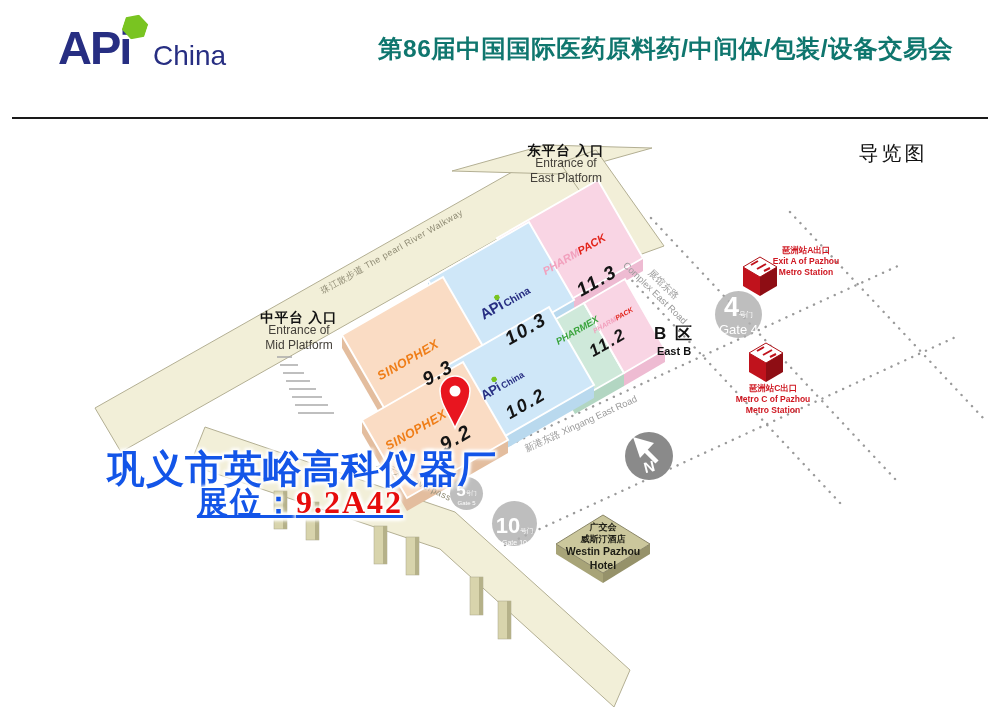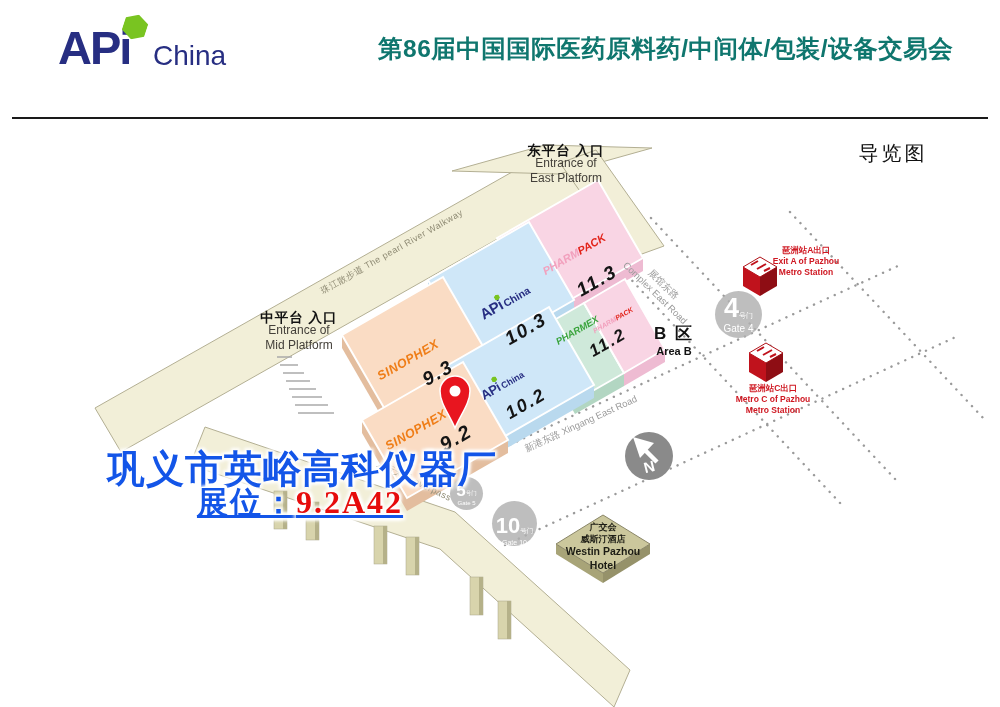--- a/index.html
+++ b/index.html
@@ -40,21 +40,21 @@
   .metro-lbl span{display:block;}
   #hotel-lbl{font-size:9px;font-weight:bold;color:#1c1c14;line-height:1.3;}
   #hotel-lbl .en{font-size:10.5px;}
   #hotel-lbl span{display:block;}
 
   
   .gate{position:absolute;border-radius:50%;background:rgba(176,176,176,.82);color:#fff;
         display:flex;flex-direction:column;align-items:center;justify-content:center;line-height:1;}
   .gate .row{display:flex;align-items:flex-end;}
   #gate4{left:715px;top:291px;width:47px;height:47px;}
-  #gate4 .num{font-size:27px;font-weight:bold;} #gate4 .cn{font-size:7px;margin-bottom:3px;} #gate4 .en{font-size:10px;margin-top:2px;}
+  #gate4 .num{font-size:27px;font-weight:bold;} #gate4 .cn{font-size:7px;margin-bottom:3px;} #gate4 .en{font-size:13px;margin-top:2px;}
   #gate5{left:450px;top:477px;width:33px;height:33px;}
   #gate5 .num{font-size:17px;font-weight:bold;} #gate5 .cn{font-size:5.5px;margin-bottom:2px;} #gate5 .en{font-size:6px;margin-top:1px;}
   #gate10{left:492px;top:501px;width:45px;height:45px;justify-content:flex-end;}
   #gate10 .num{font-size:22px;font-weight:bold;} #gate10 .cn{font-size:6.5px;margin-bottom:3px;} #gate10 .en{font-size:7px;margin-top:2px;}
 
   
   .hall-num{font-size:19px;font-weight:800;font-style:italic;letter-spacing:2px;color:#141414;}
   .brand-sino{font-size:12.5px;font-weight:bold;font-style:italic;color:#ef7d17;letter-spacing:.5px;}
   .hall-api{font-weight:800;color:#272e82;}
   .hall-api .a{font-size:15px;letter-spacing:-.5px;} .hall-api .c{font-size:10.5px;font-weight:600;}
@@ -226,21 +226,21 @@
   <div class="lbl way-lbl r-29" style="left:392px;top:252px;">珠江散步道  The pearl River Walkway</div>
   <div class="lbl way-lbl r26" style="left:414px;top:481px;">人行天桥 overpass</div>
 
   <div class="lbl road-lbl r44" style="left:659px;top:289px;">
     <span>展馆东路</span>
     <span>Complex East Road</span>
   </div>
   <div class="lbl road-lbl r-24" style="left:581px;top:424px;">新港东路 Xingang East Road</div>
 
   <div class="lbl" id="area-b-cn" style="left:674px;top:333px;">B 区</div>
-  <div class="lbl" id="area-b-en" style="left:674px;top:351px;">Area B</div>
+  <div class="lbl" id="area-b-en" style="left:674px;top:351px;">East B</div>
 
   <div class="lbl brand-sino r-30" style="left:408px;top:360px;">SINOPHEX</div>
   <div class="lbl hall-num r-30" style="left:438px;top:373px;">9.3</div>
 
   <div class="lbl brand-sino r-30" style="left:416px;top:430px;">SINOPHEX</div>
   <div class="lbl hall-num r-30" style="left:456px;top:438px;font-size:20px;">9.2</div>
 
   <div class="lbl hall-api r-30" style="left:505px;top:302px;">
     <span class="a">APi</span><span class="hx"></span><span class="c">China</span>
   </div>

